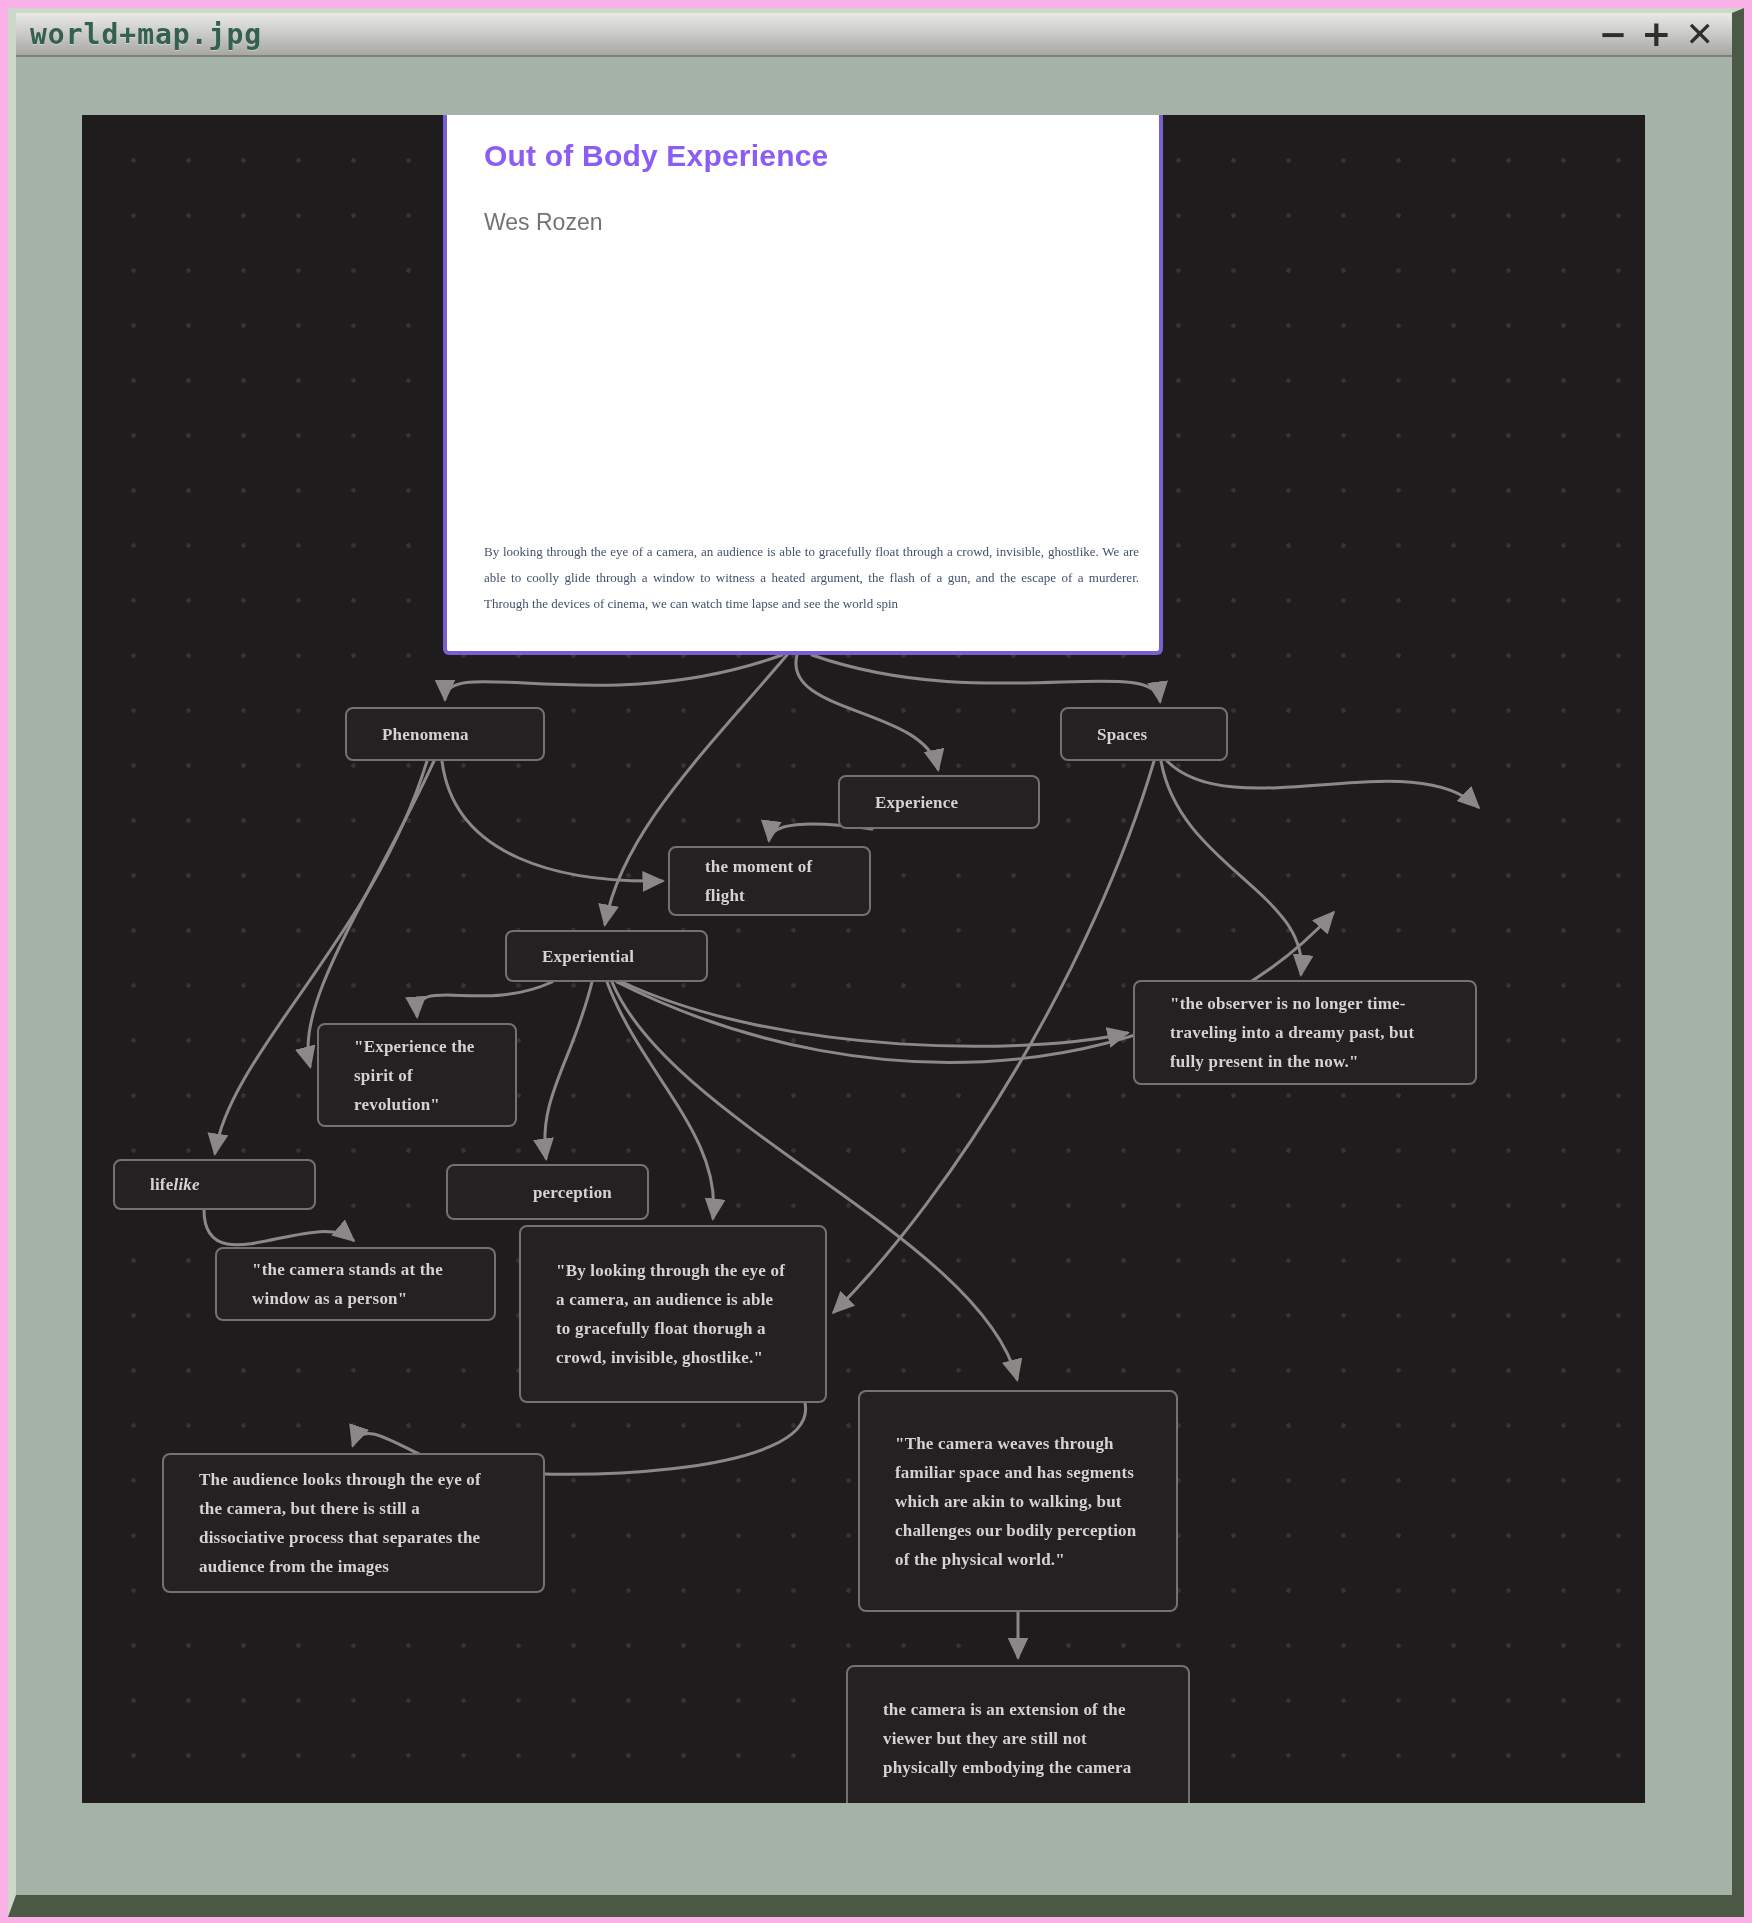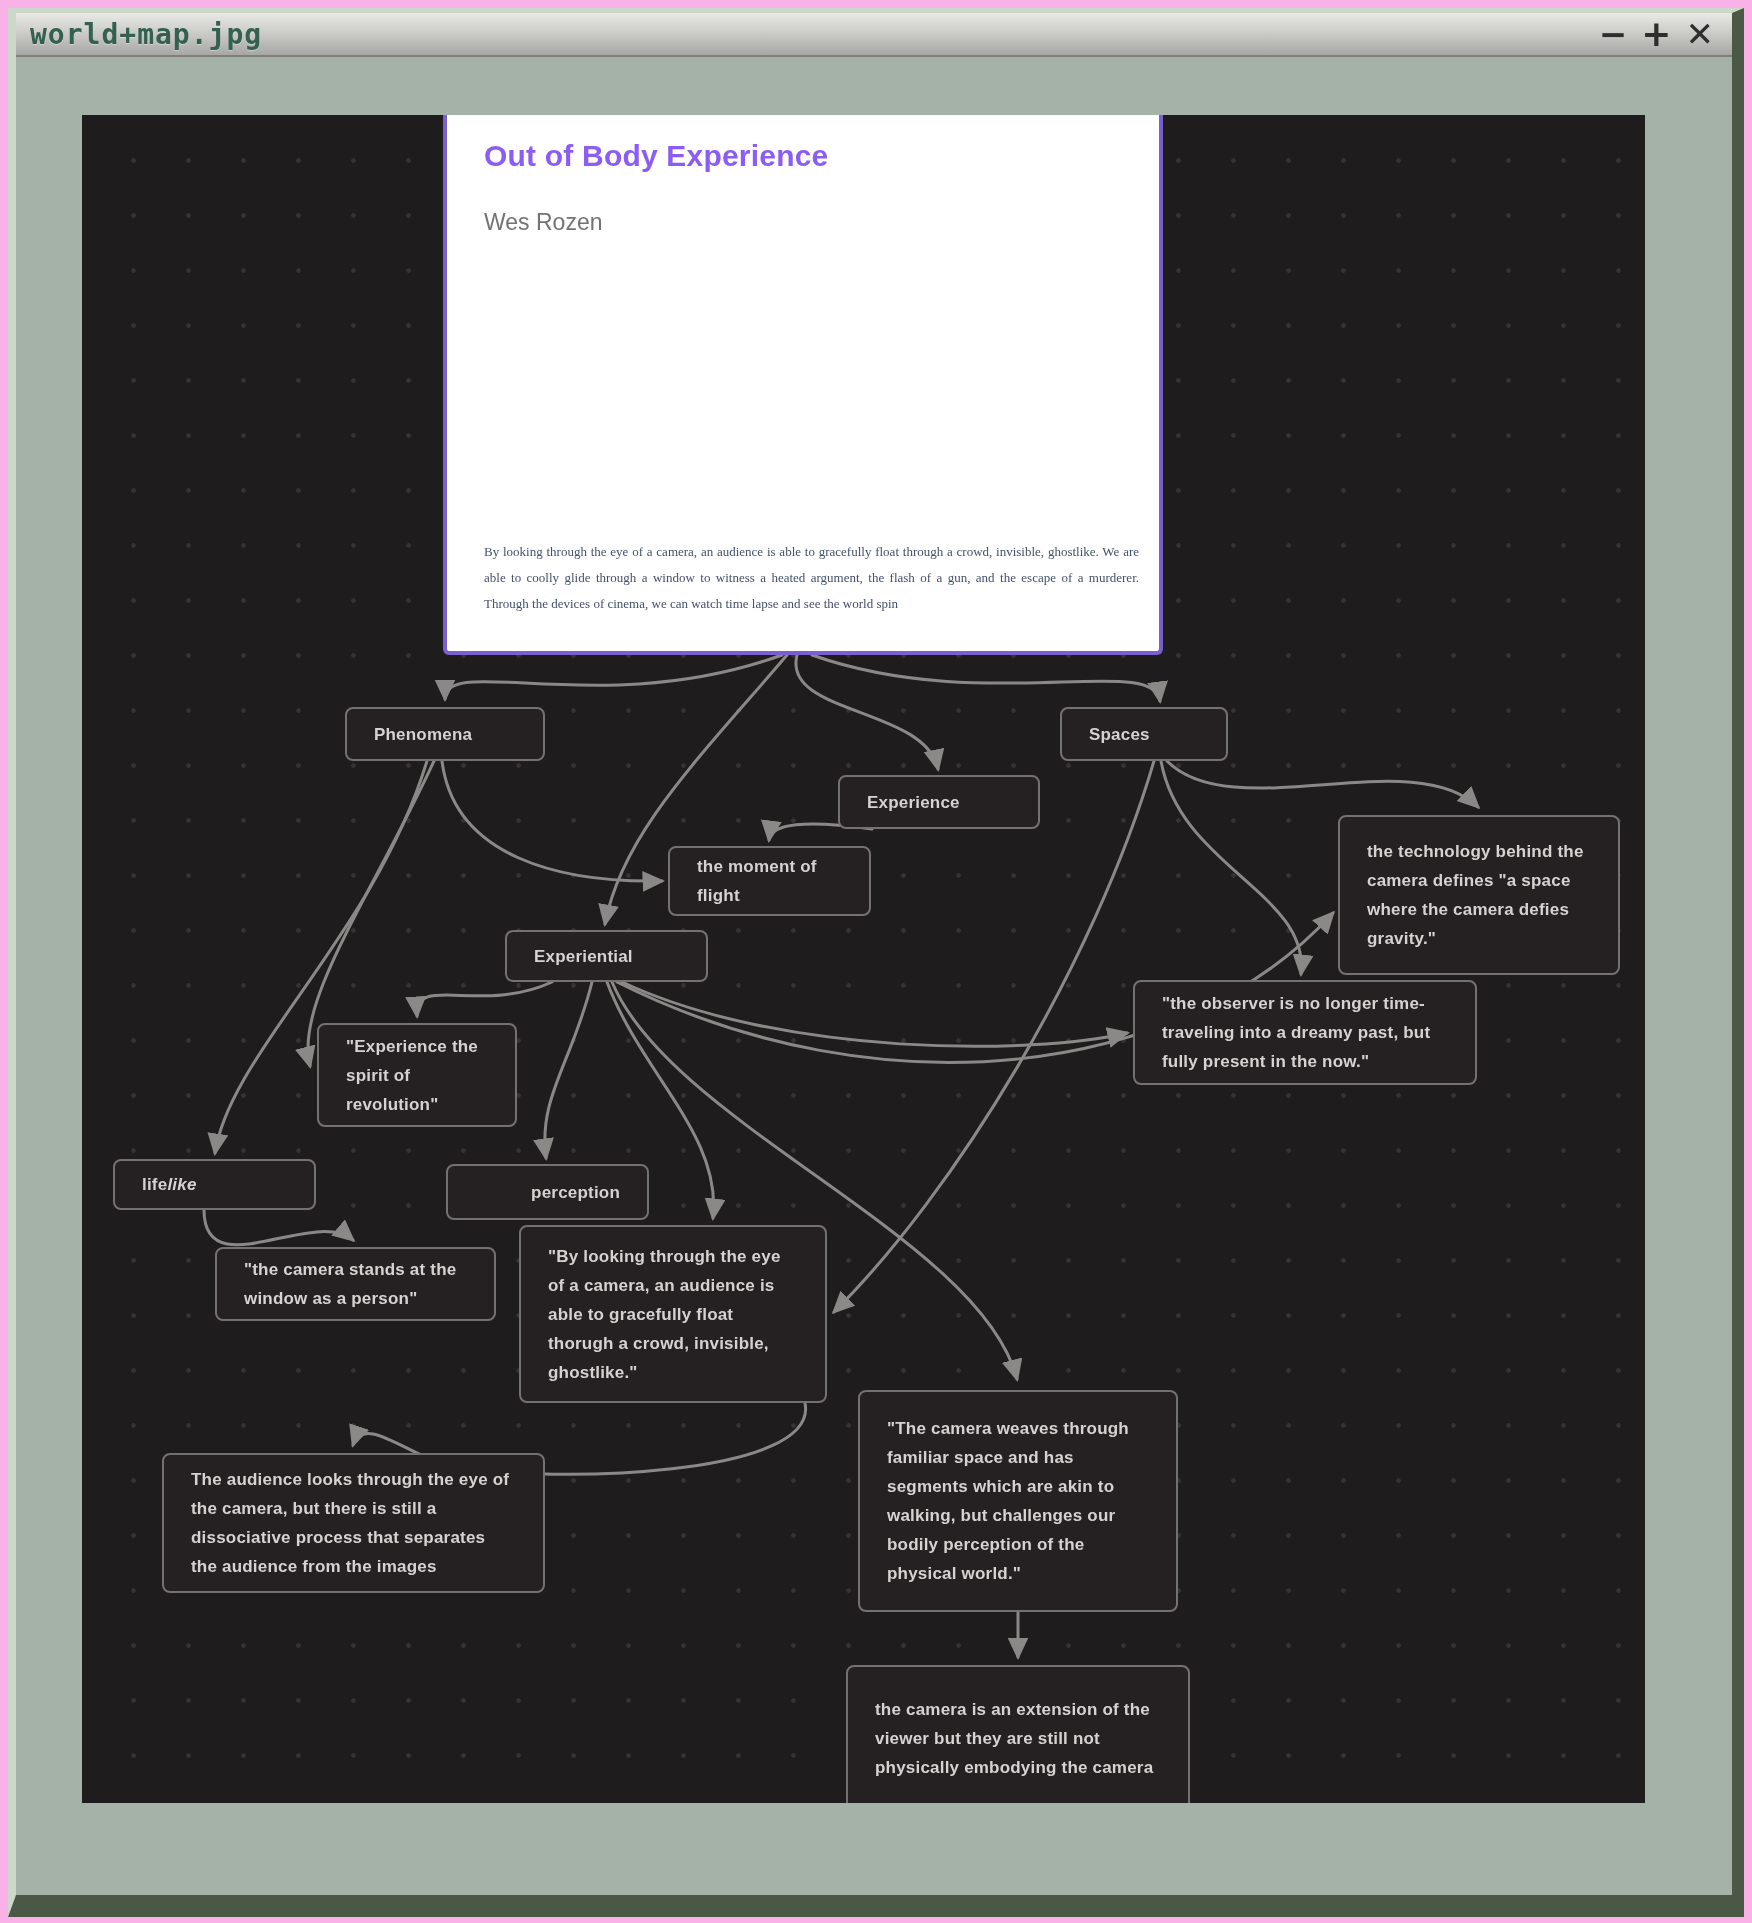--- a/index.html
+++ b/index.html
@@ -50,21 +50,21 @@
   .edge{fill:none;stroke:#8b8988;stroke-width:3;stroke-linecap:round;}
   
   .map-node{
     position:absolute;z-index:2;box-sizing:border-box;
     background:#252122;border:2px solid #747270;border-radius:8px;
     color:#d5d3d1;font-weight:bold;font-size:17px;line-height:29px;
     display:flex;flex-direction:column;justify-content:center;
     padding:6px 19px;letter-spacing:.2px;
   }
   .map-node .italic{font-style:italic;}
-  .map-node p{margin:8px;display:inline;}
+  .map-node p{margin:16px;display:inline;font-family:Liberation Serif, serif;}
   
   .doc-card{
     position:absolute;left:361px;top:0;width:720px;height:540px;z-index:3;
     background:#ffffff;border:4px solid #7a5fd0;border-top:none;
     border-radius:0 0 6px 6px;box-sizing:border-box;
   }
   .doc-title{
     position:absolute;left:37px;top:24px;
     font-size:30px;font-weight:bold;color:#8b5cf6;letter-spacing:.2px;
   }
@@ -131,23 +131,20 @@
     </div>
     <div class="map-node" style="left: 978px; top: 592px; width: 168px; height: 54px;">
       <p><span>Spaces</span></p>
     </div>
     <div class="map-node" style="left: 756px; top: 660px; width: 202px; height: 54px;">
       <p><span>Experience</span></p>
     </div>
     <div class="map-node" style="left: 586px; top: 731px; width: 203px; height: 70px;">
       <p><span>the moment of flight</span></p>
     </div>
-    <div class="map-node" style="left: 1256px; top: 700px; width: 282px; height: 160px;">
-      <p><span>the technology behind the camera defines "a space where the camera defies gravity."</span></p>
-    </div>
     <div class="map-node" style="left: 423px; top: 815px; width: 203px; height: 52px;">
       <p><span>Experiential</span></p>
     </div>
     <div class="map-node" style="left: 1051px; top: 865px; width: 344px; height: 105px;">
       <p><span>"the observer is no longer time-traveling into a dreamy past, but fully present in the now."</span></p>
     </div>
     <div class="map-node" style="left: 235px; top: 908px; width: 200px; height: 104px;">
       <p><span>"Experience the spirit of revolution"</span></p>
     </div>
     <div class="map-node" style="left: 31px; top: 1044px; width: 203px; height: 51px;">

